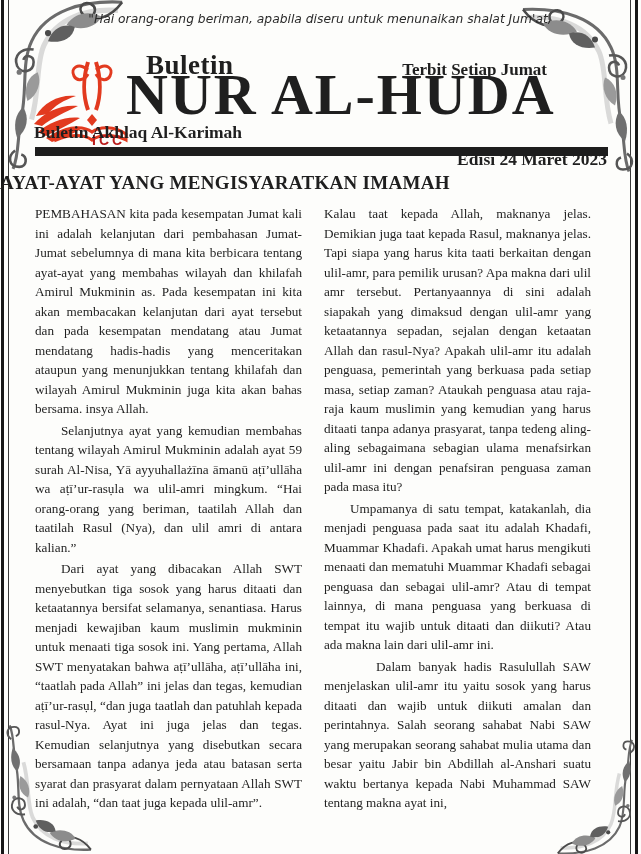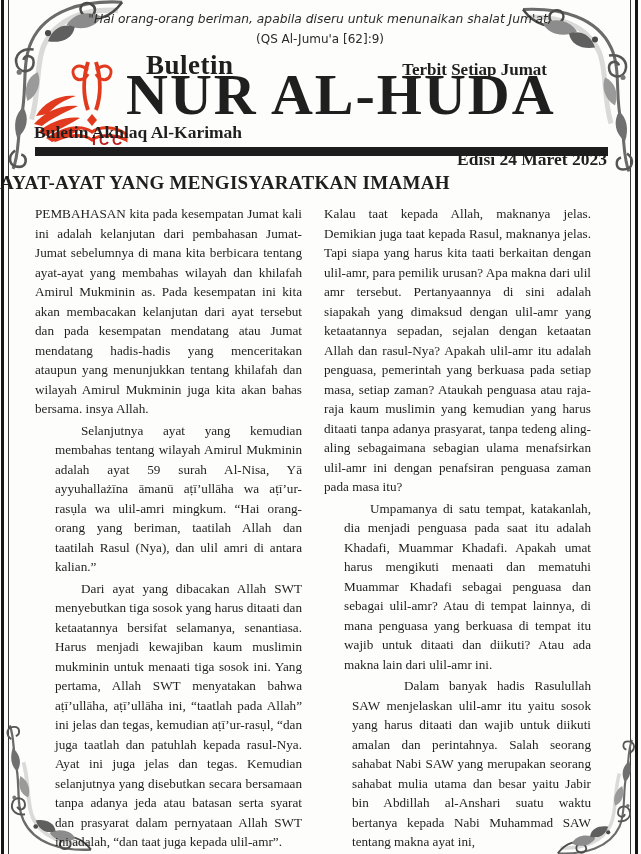--- a/index.html
+++ b/index.html
@@ -75,22 +75,22 @@
     position:absolute;left:35px;top:204px;width:556px;
     display:flex;gap:22px;
   }
   .col{width:267px;}
   .col p{
     margin:0;
     font-size:13.2px;line-height:19.5px;
     text-align:justify;
   }
   .col p + p{margin-top:2px;}
-  .col p.indent{text-indent:26px;margin-left:20px;}
-  .col p.indent-deep{text-indent:52px;margin-left:28px;}
+  .col p.indent{text-indent:26px;}
+  .col p.indent-deep{text-indent:52px;}
 </style>
 </head>
 <body>
 
 <div class="page">
 
   <svg width="0" height="0" style="position:absolute">
     <symbol id="flourish" viewBox="0 0 120 170">
       <path d="M116,6 C78,4 42,14 28,44 C18,65 24,92 18,118 C14,138 16,154 10,168" fill="none" stroke="#6b6b6b" stroke-width="3"></path>
       <path d="M112,14 C80,12 52,22 40,48 C32,66 36,92 28,120" fill="none" stroke="#bdbdbd" stroke-width="5" opacity=".55"></path>
@@ -121,21 +121,20 @@
       <use href="#flourish"></use>
     </svg>
   <svg class="ornament orn-br">
       <use href="#flourish"></use>
     </svg>
 
   <div class="content">
 
     <div class="quote">
       <div>"Hai orang-orang beriman, apabila diseru untuk menunaikan shalat Jum'at,</div>
-      <div class="src">(QS Al-Jumu'a [62]:9)</div>
     </div>
 
     <div class="logo">
       <svg width="98" height="96" viewBox="0 0 98 96">
 
         <path d="M6,64 C14,50 30,42 46,44 C34,48 24,54 18,62 Z" fill="#e23a1f"></path>
         <path d="M4,72 C14,60 32,52 48,54 C36,60 22,66 12,74 Z" fill="#e23a1f"></path>
         <path d="M8,80 C20,70 36,64 50,66 C40,72 28,78 16,84 Z" fill="#e23a1f"></path>
         <path d="M16,86 C28,78 42,74 52,76 C44,82 32,86 22,90 Z" fill="#e23a1f"></path>
 

